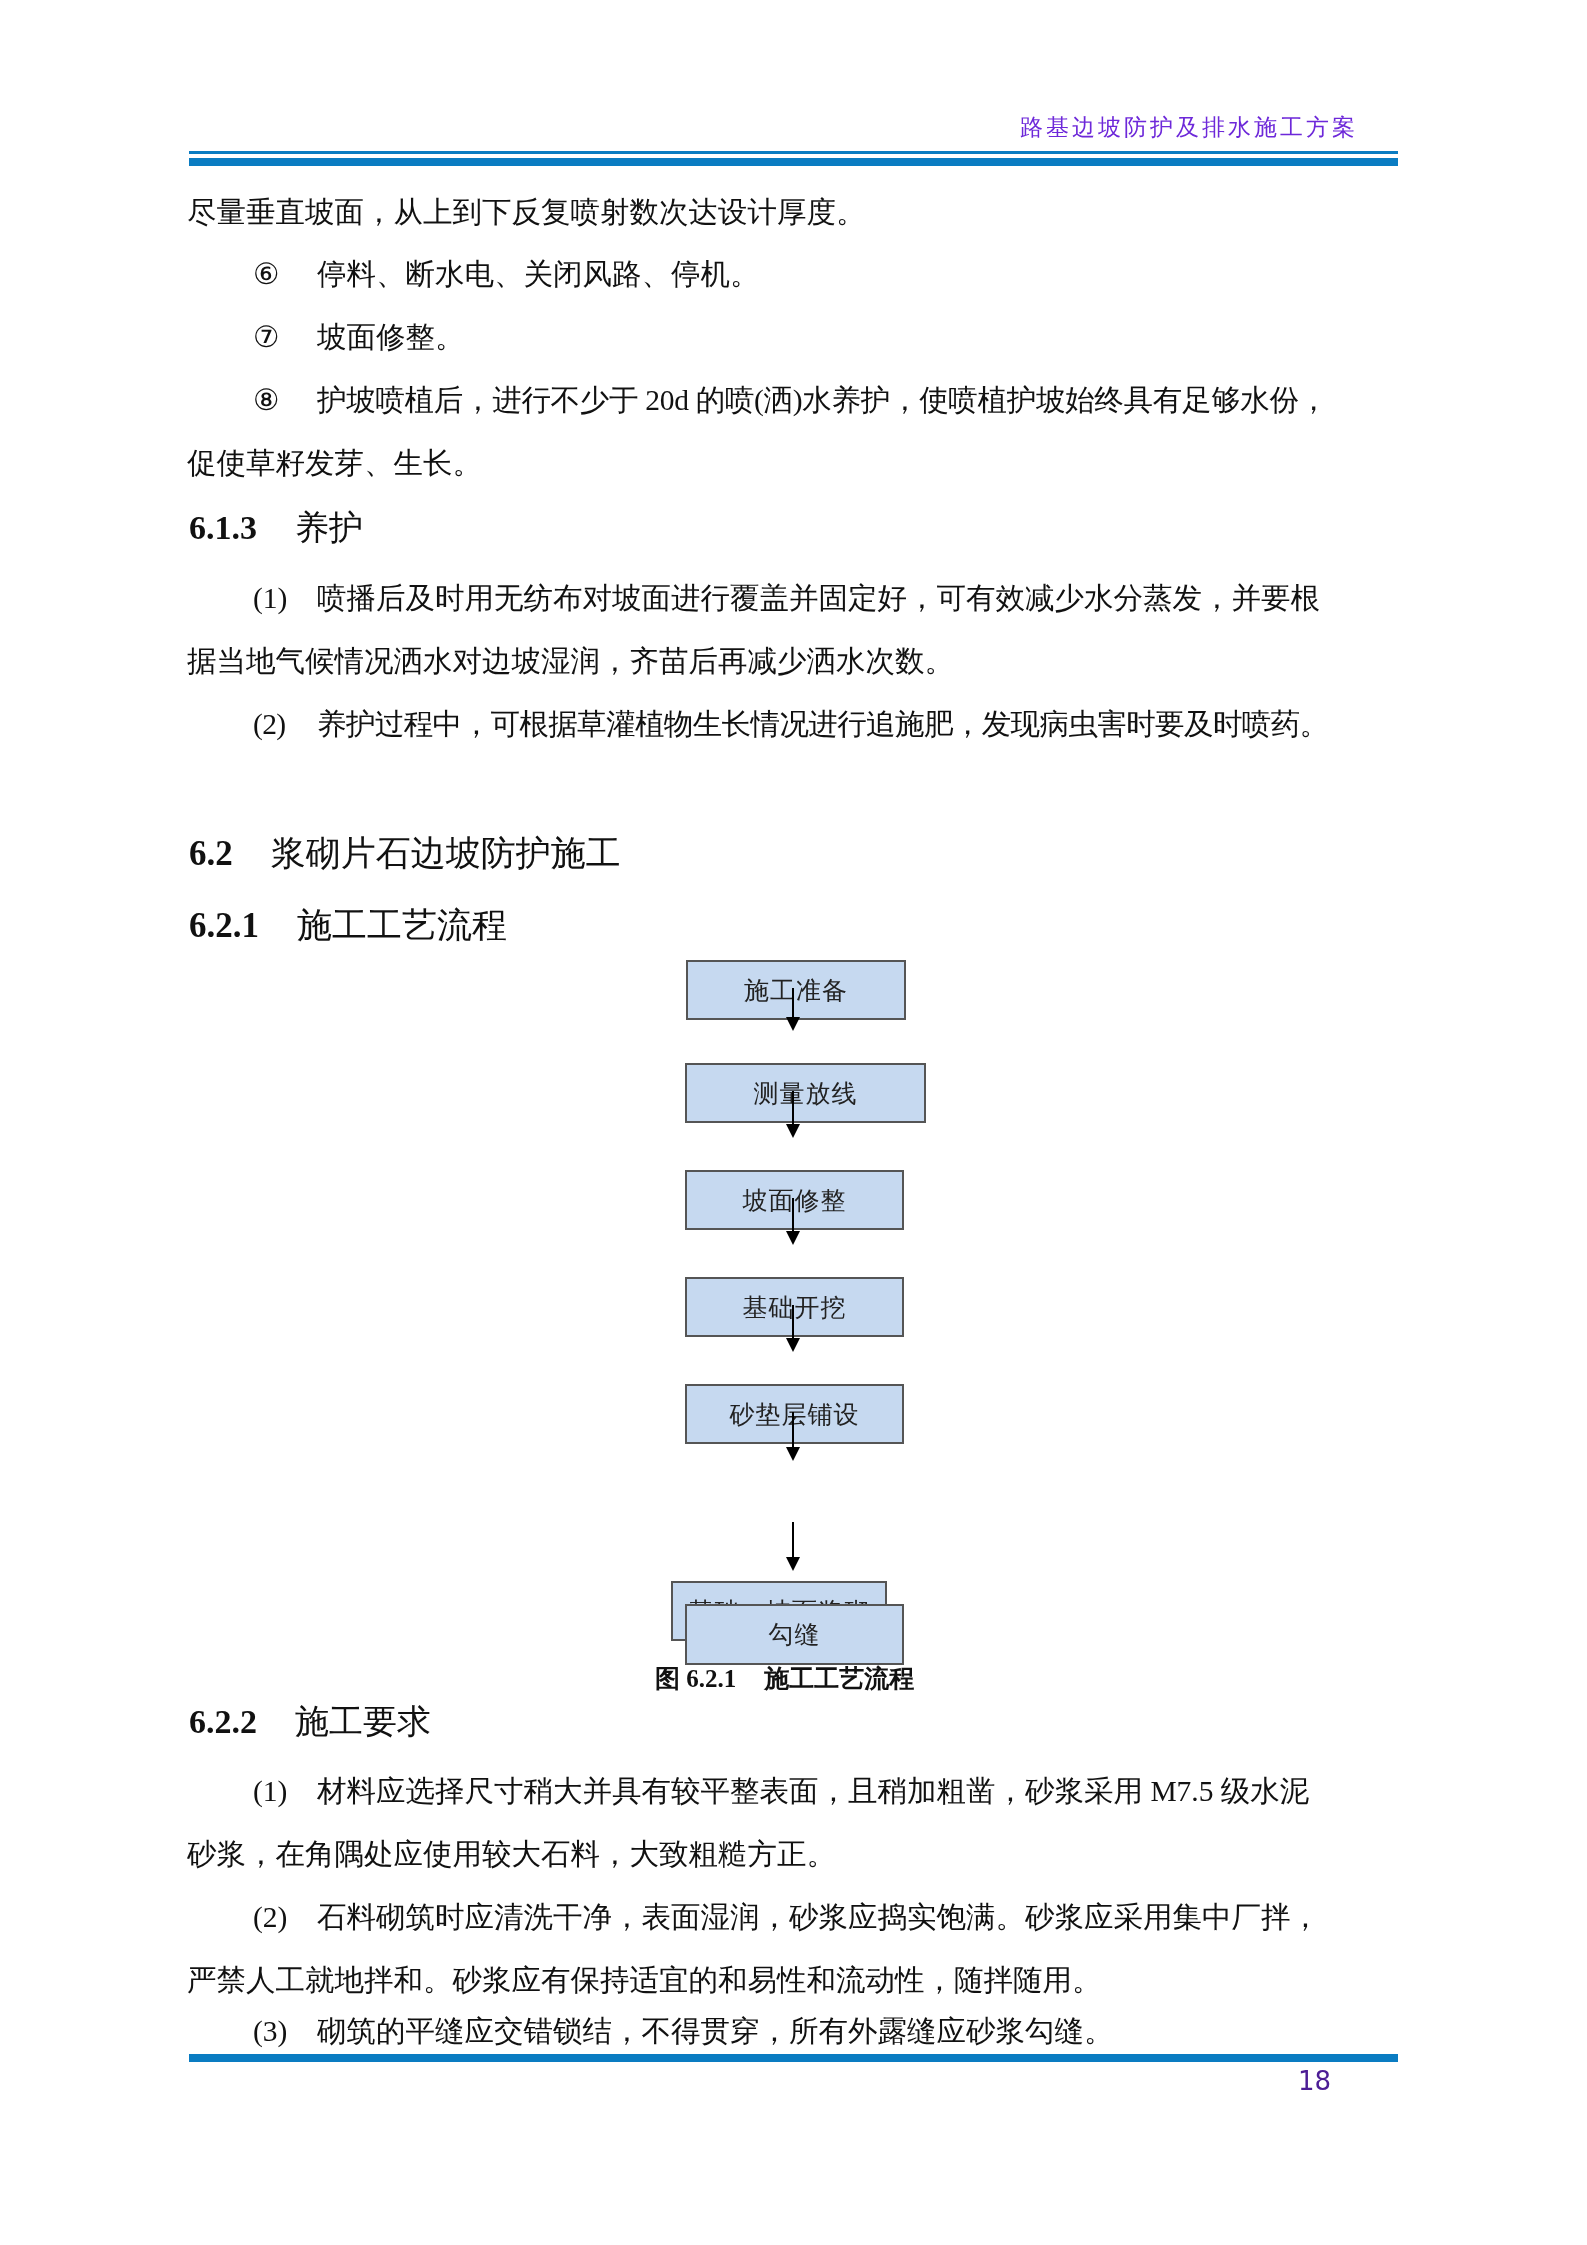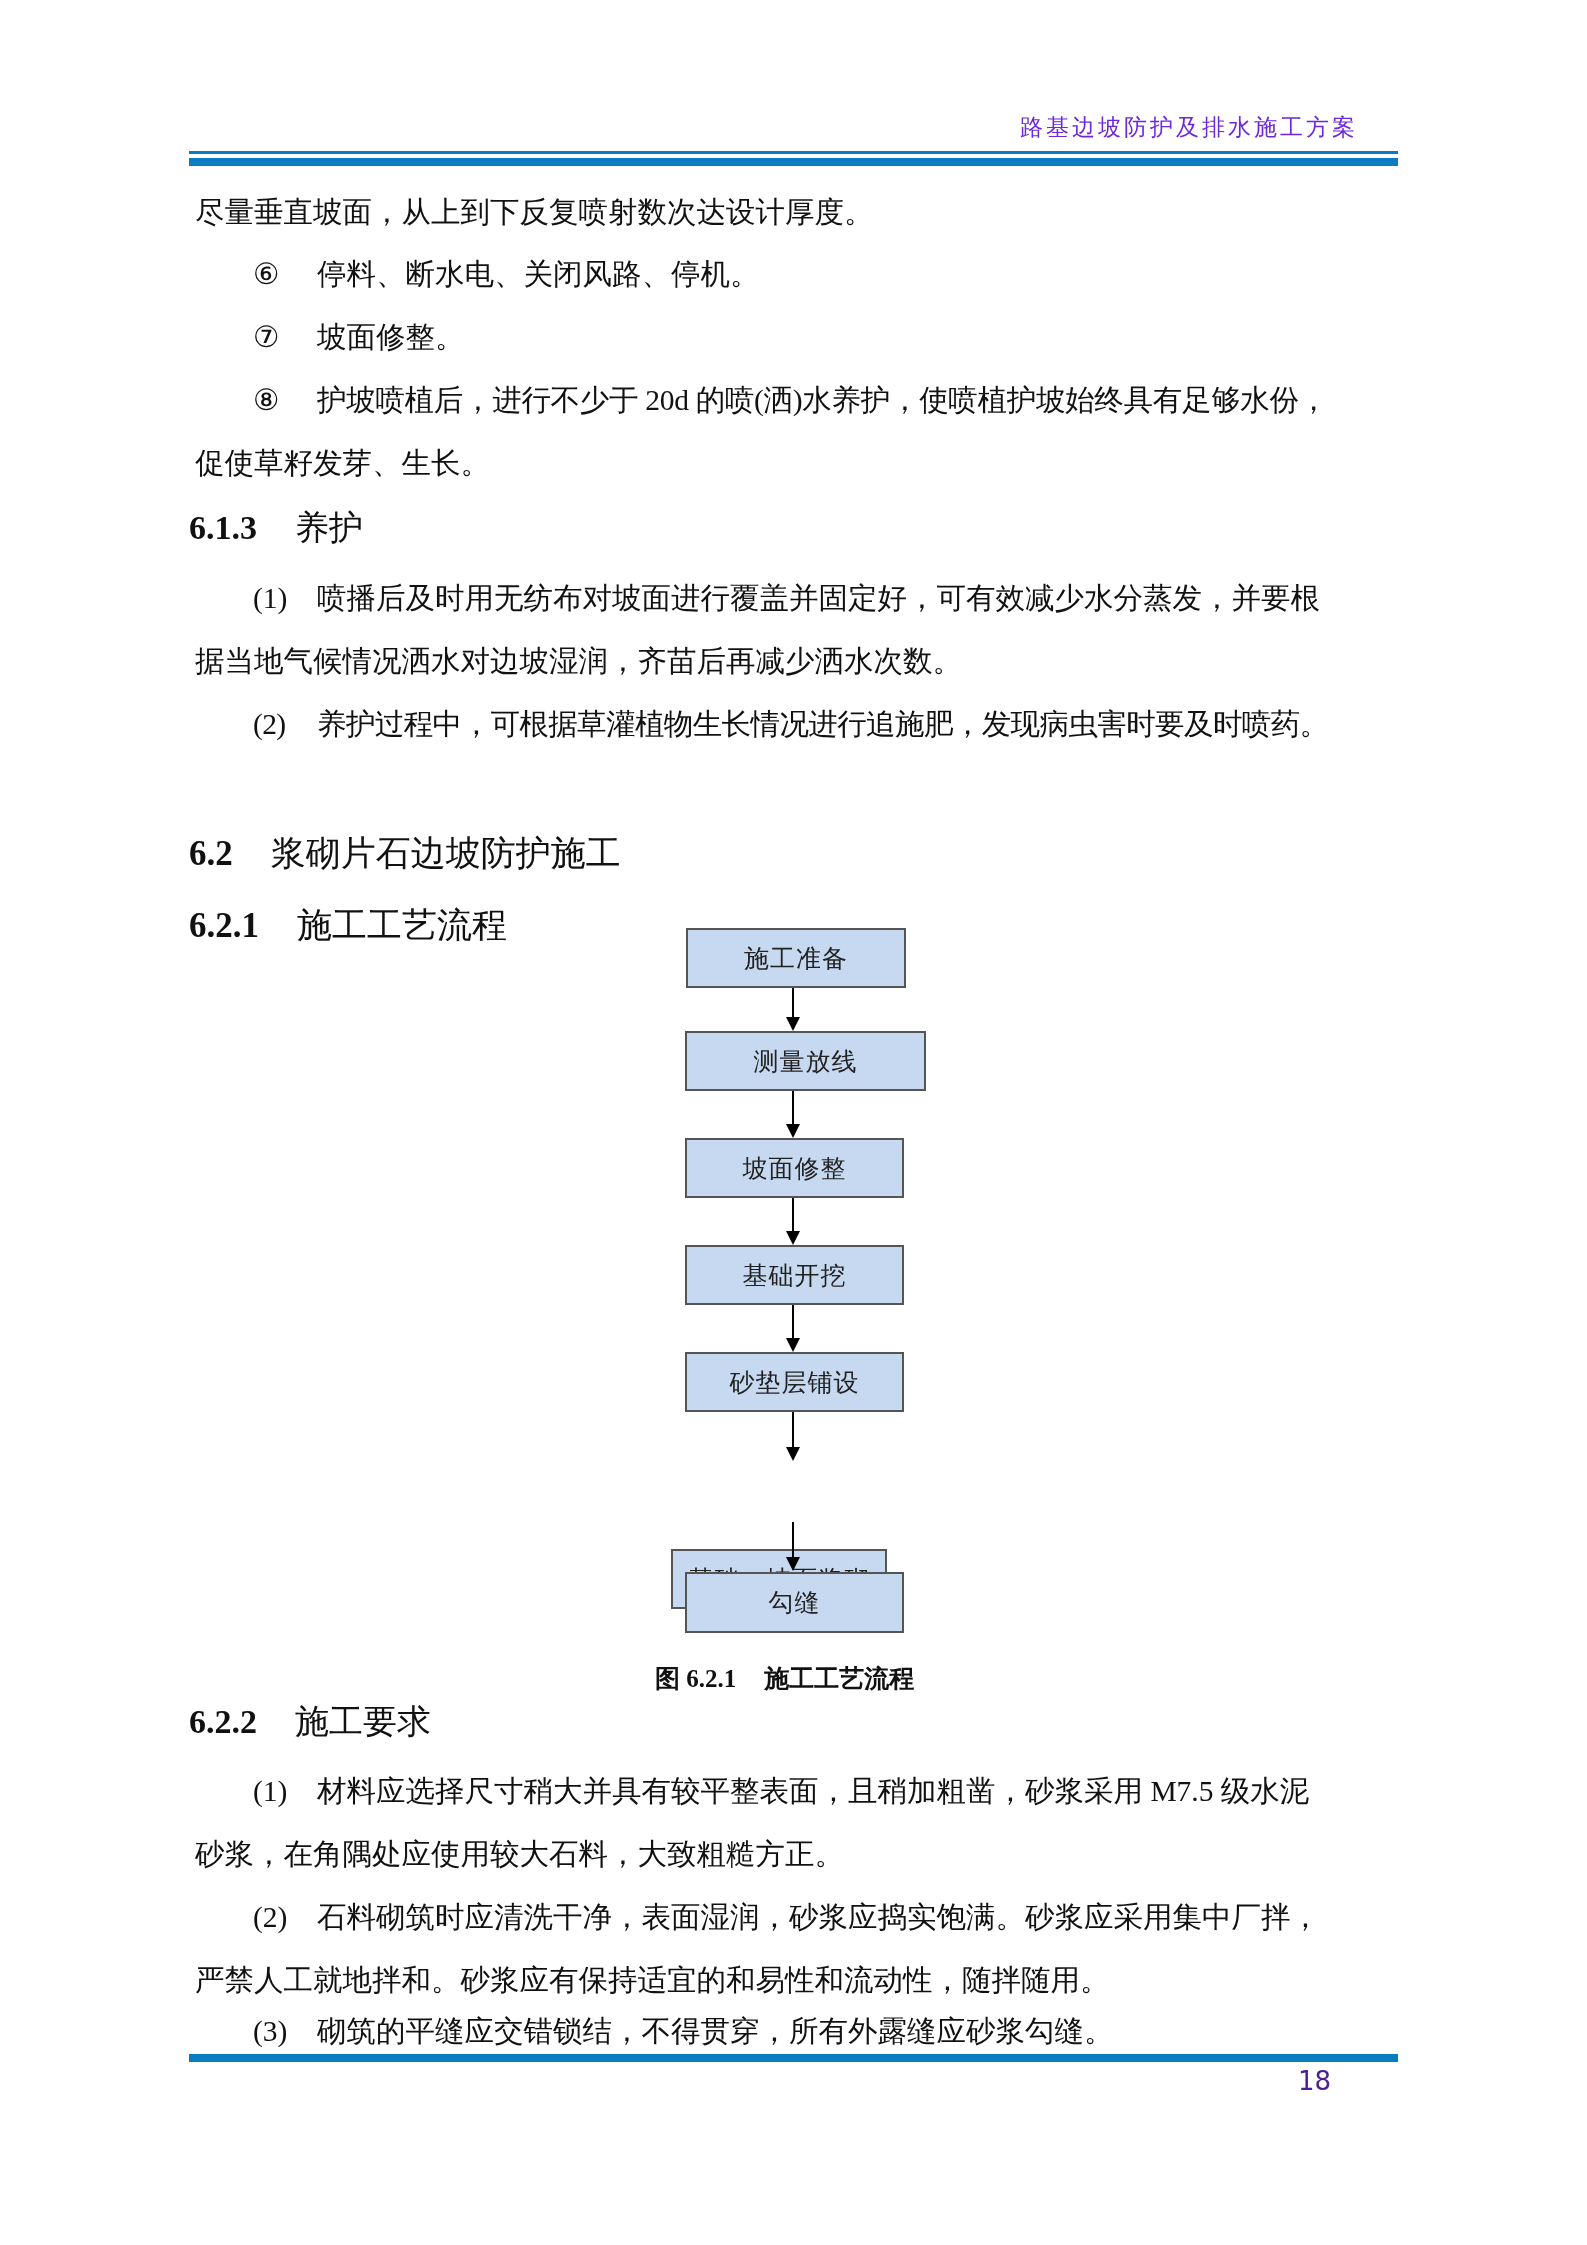--- a/index.html
+++ b/index.html
@@ -5,31 +5,31 @@
   html, body { margin: 0; padding: 0; background: #ffffff; }
   body { width: 1587px; height: 2245px; position: relative; overflow: hidden;
          font-family: "Liberation Serif", "DejaVu Serif", serif; color: #111; }
   .abs { position: absolute; }
   .header-title { left: 1020px; top: 112px; width: 380px; font-size: 23px; letter-spacing: 3px;
                   color: #6d28d9; font-family: "DejaVu Sans", sans-serif; white-space: nowrap; }
   .rule-thin { left: 189px; top: 151px; width: 1209px; height: 3px; }
   .rule-thick { left: 189px; top: 158px; width: 1209px; height: 8px; }
   .rule-footer { left: 189px; top: 2054px; width: 1209px; height: 8px; }
   .page-num { left: 1298px; top: 2066px; font-size: 26px; font-family: "DejaVu Sans", sans-serif; color: #4c1d95; }
-  .line { left: 195px; width: 1212px; font-size: 29.5px; line-height: 36px; white-space: nowrap; }
+  .line { left: 187px; width: 1212px; font-size: 29.5px; line-height: 36px; white-space: nowrap; }
   .indent { left: 253px; }
   .marker { display: inline-block; width: 64px; }
   .h2 { left: 189px; font-size: 35px; font-weight: bold; white-space: nowrap; line-height: 40px; margin-top: 48px; }
   .h2 .num { display: inline-block; font-weight: bold; }
   .h2 .txt { font-weight: normal; }
   .h3 { left: 189px; font-size: 34px; white-space: nowrap; line-height: 40px; }
   .h3 .num { font-weight: bold; display: inline-block; }
   .box { position: absolute; background: #c6d9f0; border: 2px solid #555; box-sizing: border-box;
          display: flex; align-items: center; justify-content: center;
-         font-family: "DejaVu Sans", sans-serif; font-size: 25px; color: #222; letter-spacing: 1px; }
+         font-family: "DejaVu Sans", sans-serif; font-size: 25px; color: #222; letter-spacing: 1px; margin-top: 32px; }
   .arrow { position: absolute; left: 792px; width: 2px; background: #000; }
   .arrowhead { position: absolute; left: 786px; width: 0; height: 0;
                border-left: 7px solid transparent; border-right: 7px solid transparent; border-top: 14px solid #000; }
   .caption { left: 655px; top: 1662px; font-size: 25px; font-weight: bold; white-space: nowrap; }
   .caption .gap { display: inline-block; width: 28px; }
 </style>
 </head>
 <body>
 
 <div class="abs header-title">路基边坡防护及排水施工方案</div>

